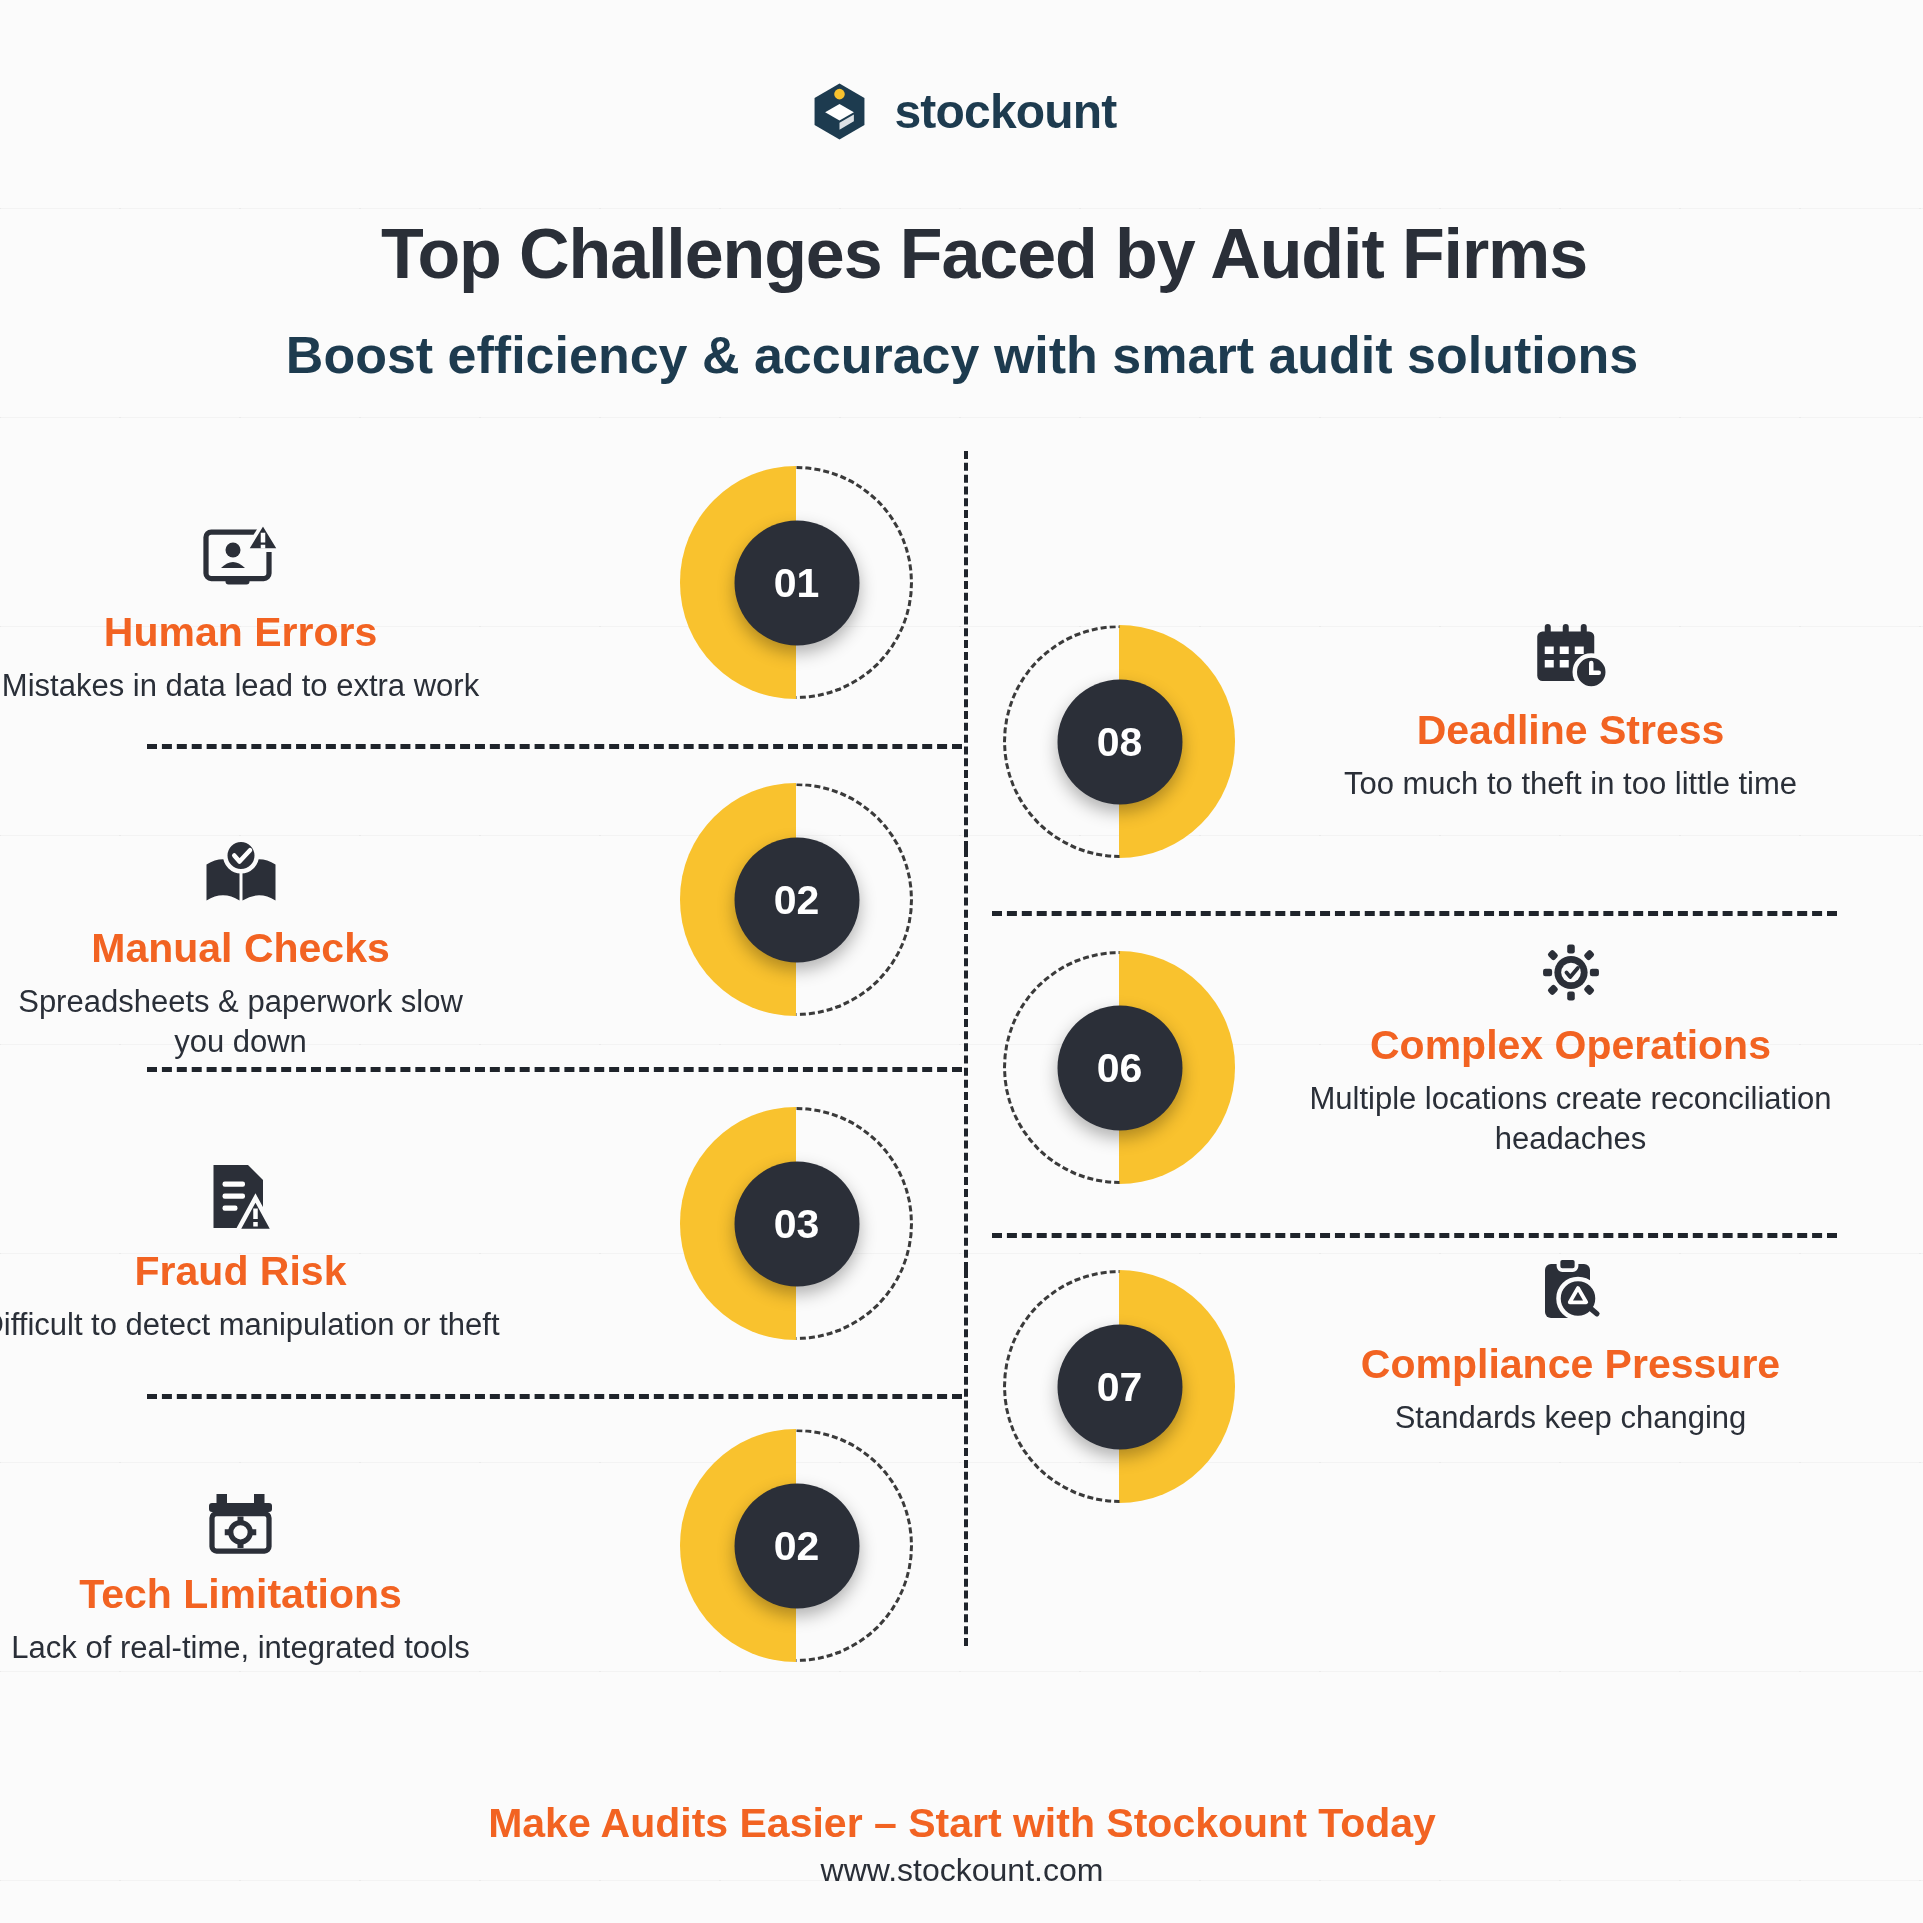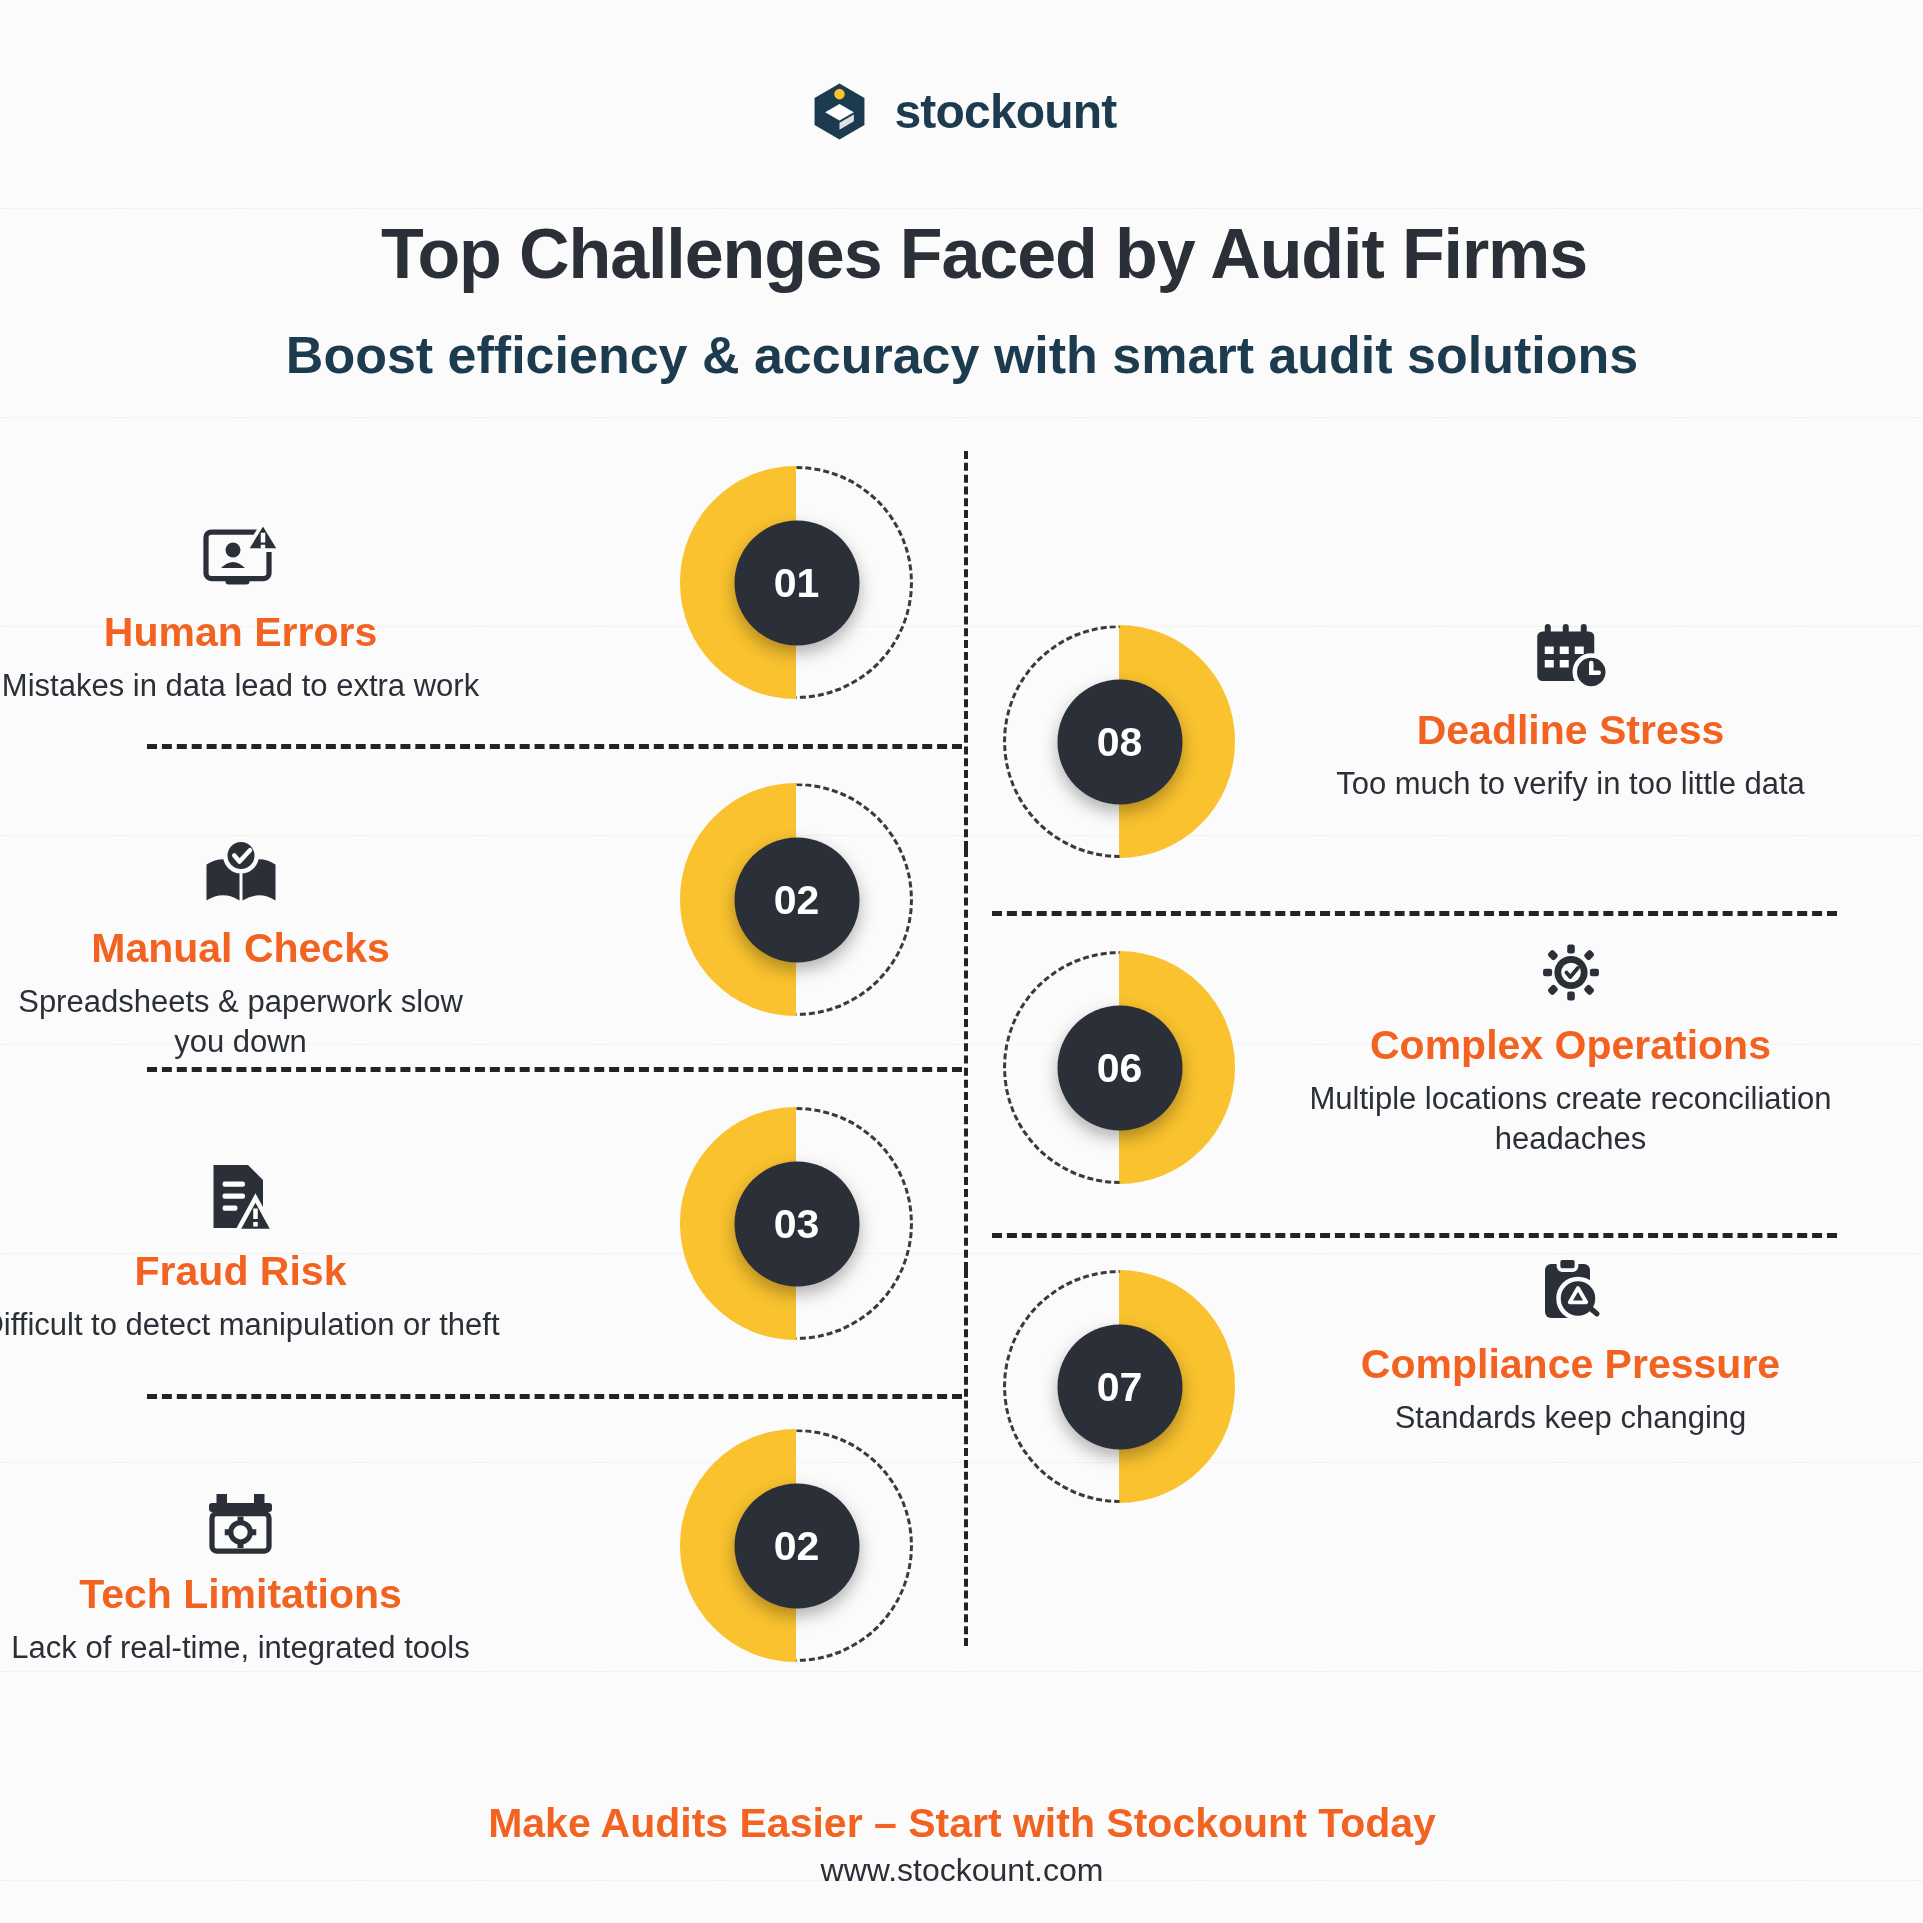--- a/index.html
+++ b/index.html
@@ -254,21 +254,21 @@
               <rect x="38" y="34" width="12" height="10"></rect>
               <rect x="58" y="34" width="12" height="10"></rect>
               <rect x="18" y="52" width="12" height="10"></rect>
               <rect x="38" y="52" width="12" height="10"></rect>
             </g>
             <circle cx="80" cy="68" r="22" fill="#2b2f38" stroke="#fbfbfb" stroke-width="6"></circle>
             <path d="M80 56 v13 h10" fill="none" stroke="#ffffff" stroke-width="6" stroke-linecap="round"></path>
           </svg>
         </div>
         <div class="item-title">Deadline Stress</div>
-        <div class="item-desc">Too much to verify in too little data</div>
+        <div class="item-desc">Too much to theft in too little time</div>
       </div>
     </div>
 
     <div class="row" style="top:526px; left:962px;">
       <div class="badge right-fill" style="left:41px; top:-26px;">
         <div class="half-fill"></div>
         <div class="half-dash"></div>
         <div class="num">06</div>
       </div>
       <div class="txt right" style="left:323px; top:-53px;">

